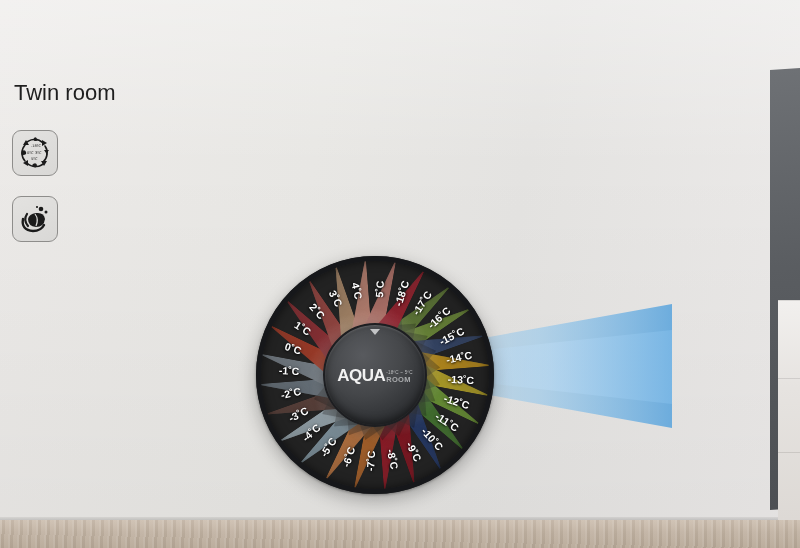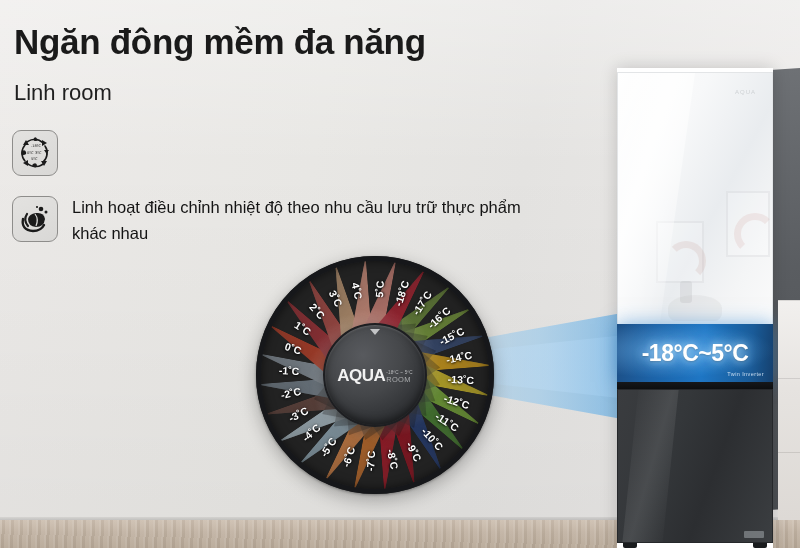--- a/index.html
+++ b/index.html
@@ -113,21 +113,21 @@
     display:flex;align-items:center;justify-content:center;
   }
   .hub-inner{display:flex;align-items:center;transform:translateY(1px);}
   .hub-magic{
     font-size:17px;font-weight:bold;color:#f2f2f2;letter-spacing:-.5px;
   }
   .hub-side{
     display:flex;flex-direction:column;margin-left:1px;transform:translateY(2px);
   }
   .hub-temp{font-size:4.6px;color:#b9bbbd;letter-spacing:.2px;line-height:1;}
-  .hub-room{font-size:7.5px;color:#a9abad;letter-spacing:.3px;line-height:1.15;font-weight:normal;}
+  .hub-room{font-size:7.5px;color:#a9abad;letter-spacing:.3px;line-height:1.15;font-weight:bold;}
   .hub-mark{
     position:absolute;left:50%;top:4px;margin-left:-5px;
     width:0;height:0;border-left:5px solid transparent;border-right:5px solid transparent;
     border-top:6px solid #d8d9da;opacity:.85;
   }
 
   
   .fridge{position:absolute;left:613px;top:68px;width:187px;height:480px;}
   .fridge-side{
     position:absolute;right:0;top:0;width:30px;height:440px;
@@ -213,22 +213,21 @@
 </style>
 </head>
 <body>
 
 <div id="stage">
 
   <div class="bg-wall"></div>
   <div class="wall-seam"></div>
   <div class="bg-floor"></div>
 
-  <div class="headline">Ngăn đông mềm đa năng</div>
-  <div class="subhead">Linh room</div>
+  <div class="subhead">Twin room</div>
 
   <div class="features">
 
     <div class="feature">
       <div class="feat-icon">
         <svg viewBox="0 0 38 38">
           <g fill="none" stroke="#1b1b1b" stroke-width="1.6" stroke-linecap="round">
             <path d="M9 10 A12 12 0 0 1 27 9"></path>
             <path d="M29 12 A12 12 0 0 1 27 28"></path>
             <path d="M29 28 A12 12 0 0 1 11 29"></path>
@@ -259,21 +258,20 @@
         <svg viewBox="0 0 38 38">
           <path d="M20 13 q8 -1 9 6 q-1 8 -9 8 q-8 -1 -8 -8 q1 -5 8 -6z" fill="#1b1b1b"></path>
           <path d="M19 14 q4 5 1 12" stroke="#d9d8d6" stroke-width="1.2" fill="none"></path>
           <path d="M11 14 q-4 6 1 12" stroke="#1b1b1b" stroke-width="2.2" fill="none" stroke-linecap="round"></path>
           <path d="M7 19 q-2 11 10 12 q8 0 11 -6" stroke="#1b1b1b" stroke-width="2.4" fill="none" stroke-linecap="round"></path>
           <circle cx="25" cy="9" r="2.3" fill="#1b1b1b"></circle>
           <circle cx="30" cy="12" r="1.5" fill="#1b1b1b"></circle>
           <circle cx="21" cy="7" r="1.1" fill="#1b1b1b"></circle>
         </svg>
       </div>
-      <div class="feat-text">Linh hoạt điều chỉnh nhiệt độ theo nhu cầu lưu trữ thực phẩm khác nhau</div>
     </div>
 
   </div>
 
   <svg class="beam" viewBox="0 0 300 140" preserveAspectRatio="none">
     <defs>
       <linearGradient id="bg1" x1="0" y1="0" x2="1" y2="0">
         <stop offset="0%" stop-color="#7fbbe8" stop-opacity="0.10"></stop>
         <stop offset="55%" stop-color="#8cc5ee" stop-opacity="0.55"></stop>
         <stop offset="100%" stop-color="#4f9fdc" stop-opacity="0.80"></stop>
@@ -443,46 +441,20 @@
       <div class="seg-label" style="transform: translate(57.5452px, 63.9105px) rotate(48deg) translate(-50%, -50%);">-10˚C</div>
       <div class="seg-label" style="transform: translate(39.0432px, 76.6266px) rotate(63deg) translate(-50%, -50%);">-9˚C</div>
       <div class="seg-label" style="transform: translate(17.8804px, 84.1207px) rotate(78deg) translate(-50%, -50%);">-8˚C</div>
       <div class="seg-label" style="transform: translate(-4.50089px, 85.8821px) rotate(273deg) translate(-50%, -50%);">-7˚C</div>
       <div class="seg-label" style="transform: translate(-26.5755px, 81.7909px) rotate(288deg) translate(-50%, -50%);">-6˚C</div>
       <div class="seg-label" style="transform: translate(-46.839px, 72.1257px) rotate(303deg) translate(-50%, -50%);">-5˚C</div>
     </div>
 
   <div class="fridge">
     <div class="fridge-side"></div>
-    <div class="fridge-body">
-
-      <div class="door-top">
-        <div class="refl refl-frame" style="left:38px;top:148px;width:44px;height:58px;"></div>
-        <div class="refl refl-arc" style="left:48px;top:168px;width:26px;height:26px;"></div>
-        <div class="refl refl-frame" style="left:108px;top:118px;width:40px;height:62px;"></div>
-        <div class="refl refl-arc" style="left:116px;top:140px;width:28px;height:28px;border-color:rgba(210,165,160,.4) transparent transparent rgba(210,165,160,.4);"></div>
-        <div class="refl" style="left:50px;top:222px;width:54px;height:26px;background:rgba(195,195,195,.35);border-radius:50% 50% 8px 8px;"></div>
-        <div class="refl" style="left:62px;top:208px;width:12px;height:22px;background:rgba(165,165,168,.4);border-radius:3px;"></div>
-        <div class="brand-top">AQUA</div>
-      </div>
-
-      <div class="temp-band">
-        <span class="temp-text">-18°C~5°C</span>
-        <span class="band-brand">Twin Inverter</span>
-      </div>
-
-      <div class="door-gap"></div>
-
-      <div class="door-bot">
-        <div class="badge-bot"></div>
-      </div>
-
-      <div class="foot" style="left:6px;"></div>
-      <div class="foot" style="right:6px;"></div>
-    </div>
   </div>
 
   <div class="counter"></div>
   <div class="counter-line" style="top:300px;"></div>
   <div class="counter-line" style="top:378px;"></div>
   <div class="counter-line" style="top:452px;"></div>
 
 </div>
 
 </body></html>

